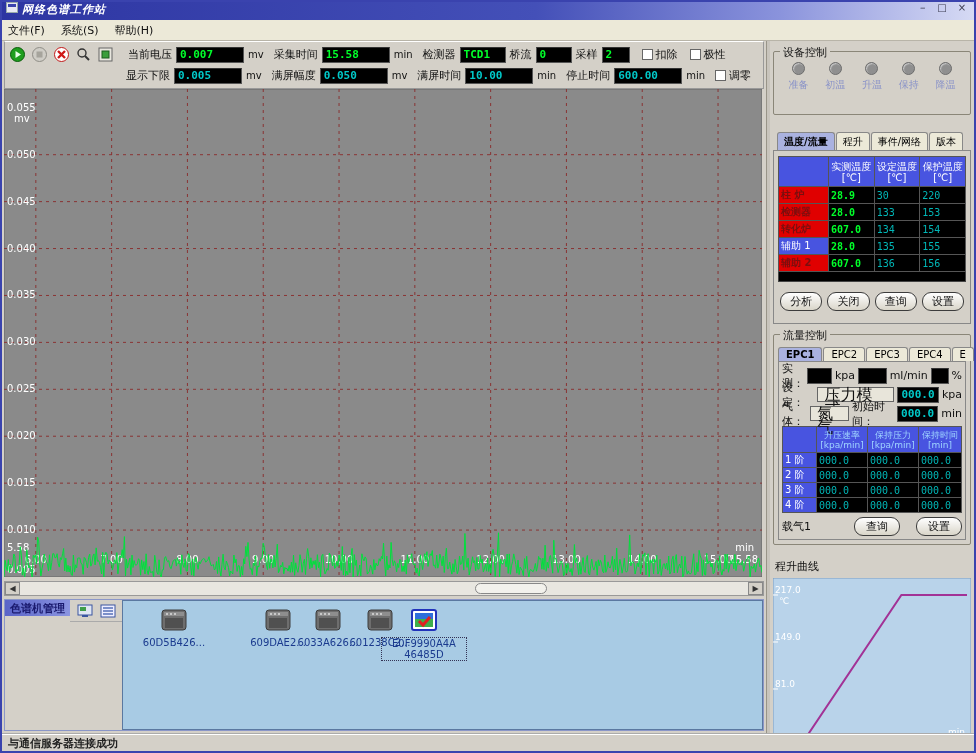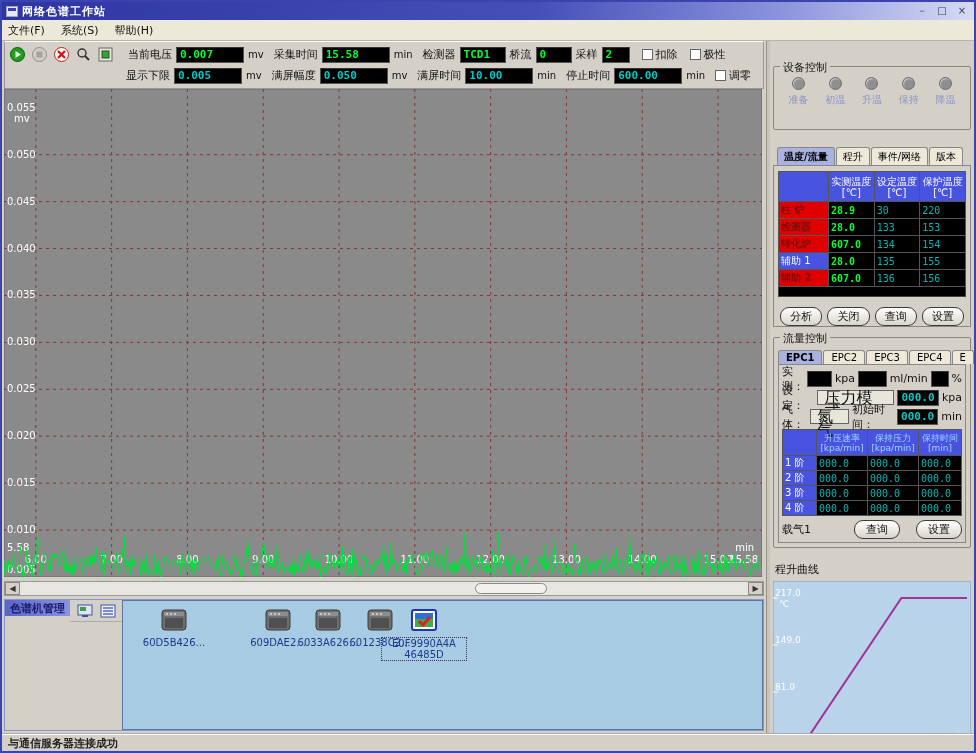--- a/index.html
+++ b/index.html
@@ -1,21 +1,21 @@
 <!DOCTYPE html>
 <html><head>
 <meta charset="utf-8">
 <style>
   * { margin:0; padding:0; box-sizing:border-box; font-family:"DejaVu Sans", sans-serif; }
   html,body { width:976px; height:753px; overflow:hidden; background:#d4d0c8; }
   .win { width:976px; height:753px; position:relative; border:2px solid #3a43ae; background:#d4d0c8; display:flex; flex-direction:column; }
 
   
-  .titlebar { height:18px; display:flex; align-items:center; padding:0 4px; gap:4px;
-    background:linear-gradient(to right,#2d35a2 0%,#4450b8 55%,#8a93dc 80%,#d6daf4 100%); flex:0 0 auto; }
+  .titlebar { height:18px; display:flex; padding:0 4px; gap:4px;
+    background:linear-gradient(to right,#2d35a2 0%,#4450b8 55%,#8a93dc 80%,#d6daf4 100%); flex:0 0 auto;font-style:italic; }
   .titlebar .ticon { width:12px; height:11px; background:#e8e8f4; border:1px solid #9aa; display:inline-block; position:relative; }
   .titlebar .ticon::after { content:""; position:absolute; left:1px; top:1px; right:1px; height:3px; background:#3a43ae; }
   .titlebar .ttext { color:#fff; font-size:11px; font-weight:bold; letter-spacing:1px; }
   .titlebar .spacer { flex:1; }
   .wbtn { width:16px; height:13px; font-size:10px; line-height:12px; text-align:center; color:#3c3c50; cursor:default; }
 
   
   .menubar { height:21px; background:#ece9d8; border-bottom:1px solid #b8b4a8; display:flex; align-items:center; padding:0 6px; gap:16px; flex:0 0 auto; }
   .menubar span { font-size:11px; color:#111; }
 
@@ -57,30 +57,30 @@
   .manager { flex:1; margin-top:3px; border:1px solid #8a96c8; display:flex; flex-direction:row; min-height:0; margin-bottom:2px; }
   .mtitle { height:16px; background:linear-gradient(to right,#5a64c8,#8a94e0); display:flex; align-items:center; padding:0 5px; }
   .mtitle span { font-size:11px; font-weight:bold; color:#1a1a6e; }
   .mtoolbar { height:22px; background:#d4d0c8; border-bottom:1px solid #aaa; display:flex; align-items:center; gap:6px; padding:0 6px; }
   .mcontent { flex:1; background:#a8cbe4; border:1px solid #5a78a0; position:relative; }
   .device { position:absolute; top:8px; width:86px; text-align:center; }
   .device .dlabel { font-size:10px; color:#1a3a8e; margin-top:2px; line-height:11px; }
   .device.sel .dlabel { border:1px dotted #335; padding:0 2px; }
   .groupbox { border:1px solid #8a8678; border-radius:2px; position:relative; padding:8px 4px 4px; margin-bottom:4px; }
   .groupbox > .glegend { position:absolute; top:-7px; left:6px; background:#d4d0c8; font-size:11px; color:#111; padding:0 3px; }
-  .devctl { height:64px; margin-top:23px; }
+  .devctl { height:64px; margin-top:8px; }
   .states { display:flex; justify-content:space-around; padding:2px 2px 0; }
   .state { text-align:center; width:36px; }
   .state .dot { width:13px; height:13px; border-radius:50%; background:#8f8f8f; border:1px solid #6e6e6e; margin:0 auto; box-shadow:inset 1px 1px 1px rgba(255,255,255,.5); }
   .state .slbl { font-size:10px; color:#8a93c8; margin-top:3px; }
 
   .rtabs { display:flex; align-items:flex-end; gap:1px; padding-left:4px; height:31px; }
   .rtab { font-size:10px; padding:2px 6px 1px; border:1px solid #888; border-bottom:none; border-radius:3px 3px 0 0; background:#ece9d8; }
   .rtab.active { background:#aab2e0; font-weight:bold; }
-  .rpanel { border:1px solid #888; background:#d4d0c8; padding:5px 4px 0; }
+  .rpanel { border:1px solid #888; background:#d4d0c8; padding:5px 4px 12px; }
 
   .temptable { background:#000; border:1px solid #444; width:100%; border-collapse:collapse; }
   .temptable td { border:1px solid #555; font-size:10px; height:17px; padding:0 2px; font-family:"DejaVu Sans Mono",monospace; }
   .temptable .hdr { background:#4854e0; color:#fff; font-family:"DejaVu Sans",sans-serif; text-align:center; font-size:10px; line-height:11px; height:30px; }
   .temptable .rl { font-family:"DejaVu Sans",sans-serif; font-size:10px; }
   .temptable .rl.red { background:#e00000; color:#7a0e0e; font-weight:bold; }
   .temptable .rl.blue { background:#4854e0; color:#fff; }
   .temptable .act { color:#00ff2a; font-weight:bold; }
   .temptable .sv { color:#00b6b6; }
   .tblpad { background:#000; height:10px; border:1px solid #444; border-top:none; }

